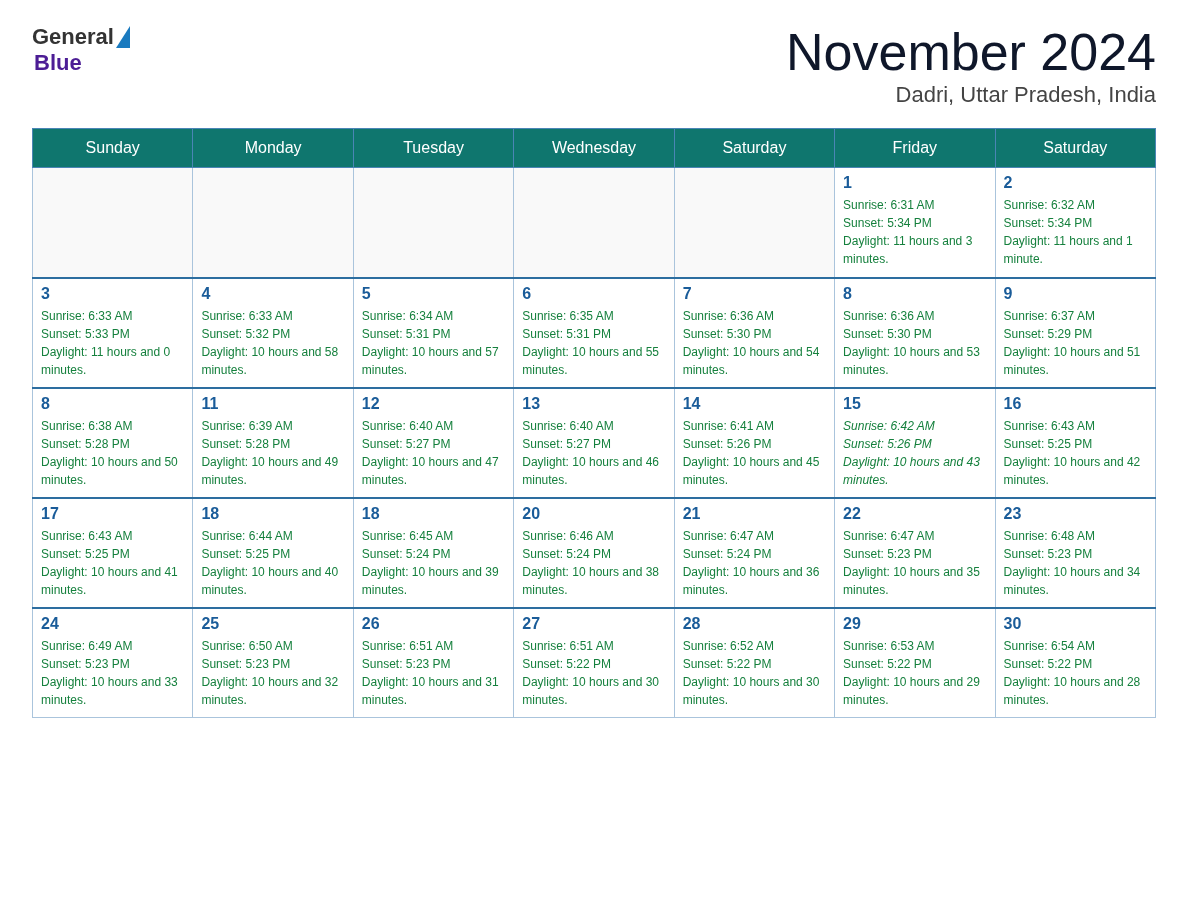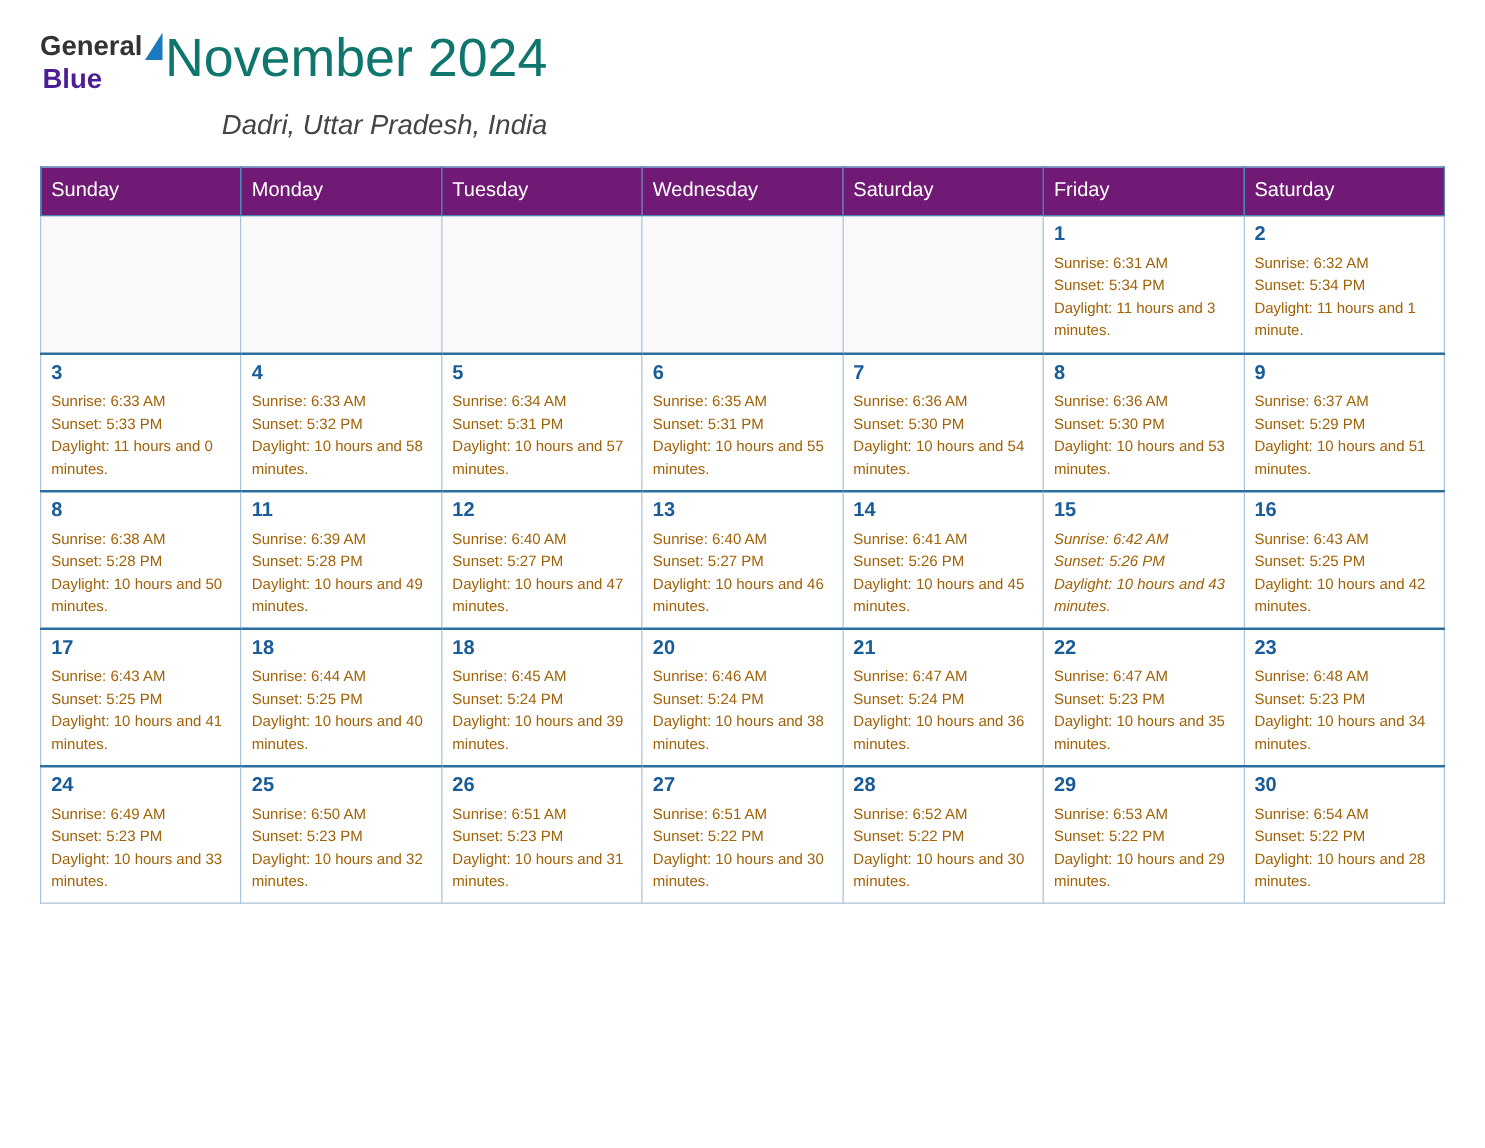--- a/index.html
+++ b/index.html
@@ -5,21 +5,21 @@
     * { margin: 0; padding: 0; box-sizing: border-box; }
     body {
       font-family: Arial, sans-serif;
       background: #fff;
       padding: 24px 32px;
       width: 1188px;
       min-height: 918px;
     }
     .header {
       display: flex;
-      justify-content: flex-start;
+      justify-content: space-between;
       align-items: flex-start;
       margin-bottom: 20px;
     }
     .logo {
       display: flex;
       flex-direction: column;
       align-items: flex-start;
     }
     .logo-top {
       display: flex;
@@ -39,64 +39,63 @@
     .logo-bottom {
       color: #4c1d95;
       font-size: 22px;
       font-weight: bold;
       margin-left: 2px;
     }
     .title-section {
       text-align: right;
     }
     .month-title {
-      font-size: 43px;
+      font-size: 52px;
       font-weight: normal;
-      color: #0f766e;
+      color: #0f172a;
       line-height: 1.1;
     }
     .location {
       font-size: 22px;
       color: #444;
-      margin-top: 16px;
-      font-style: italic;
+      margin-top: 1px;
     }
     .calendar-table {
       width: 100%;
       border-collapse: collapse;
       border: 1.5px solid #6c9dc6;
     }
     .calendar-table th {
-      background-color: #701a75;
+      background-color: #0f766e;
       color: #fff;
       padding: 10px 8px;
       font-size: 16px;
       font-weight: normal;
-      text-align: left;
+      text-align: center;
       border: 1px solid #4a85b5;
     }
     .calendar-table td {
       width: 14.28%;
       vertical-align: top;
       padding: 6px 8px 8px 8px;
       border: 1px solid #aac4dc;
       font-size: 12.5px;
       color: #333;
       height: 110px;
     }
     .day-number {
       font-size: 16px;
       color: #1a5c99;
       font-weight: bold;
       margin-bottom: 4px;
       display: block;
     }
     .day-info {
       font-size: 12px;
-      color: #a16207;
+      color: #15803d;
       line-height: 1.5;
     }
     .row-separator td {
       border-top: 2px solid #2d6ea0;
     }
     .empty-cell {
       background: #f9f9f9;
     }
   </style>
 </head>

